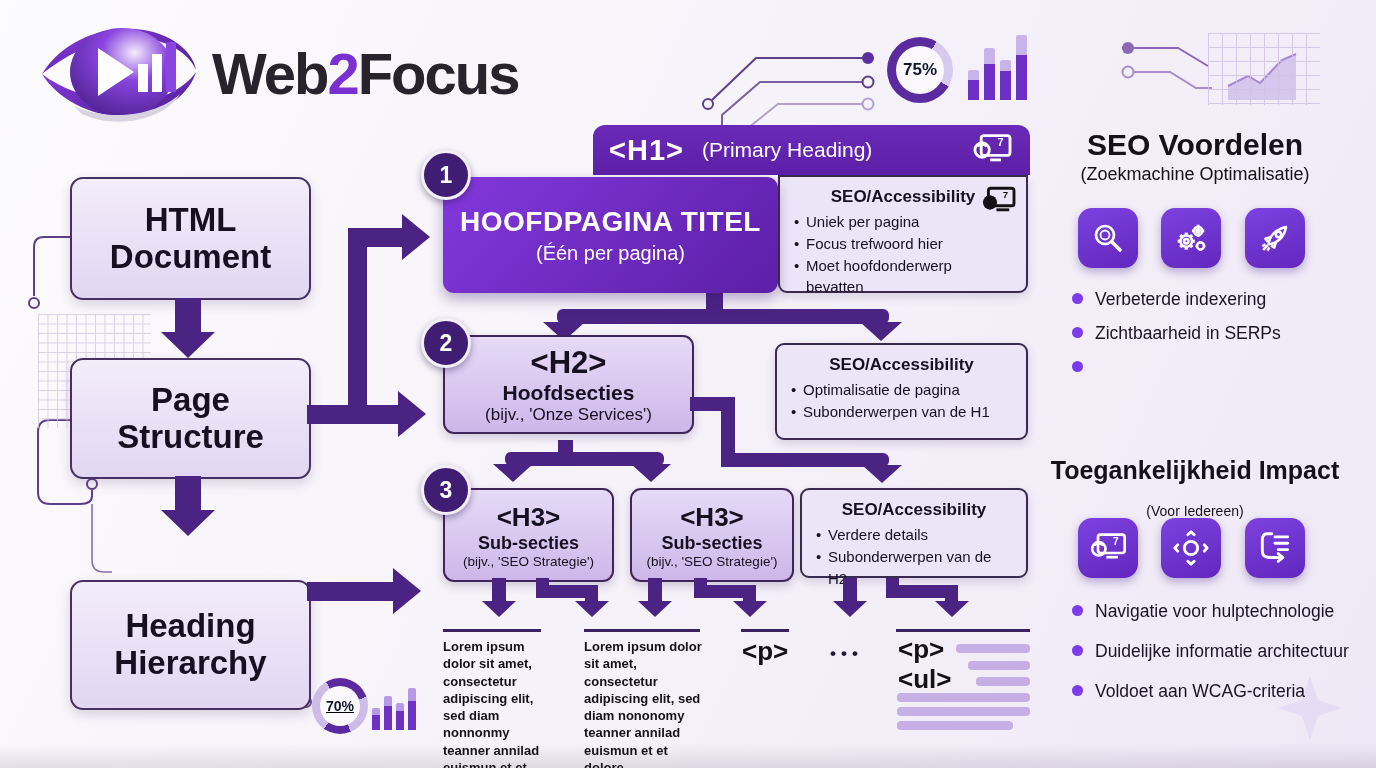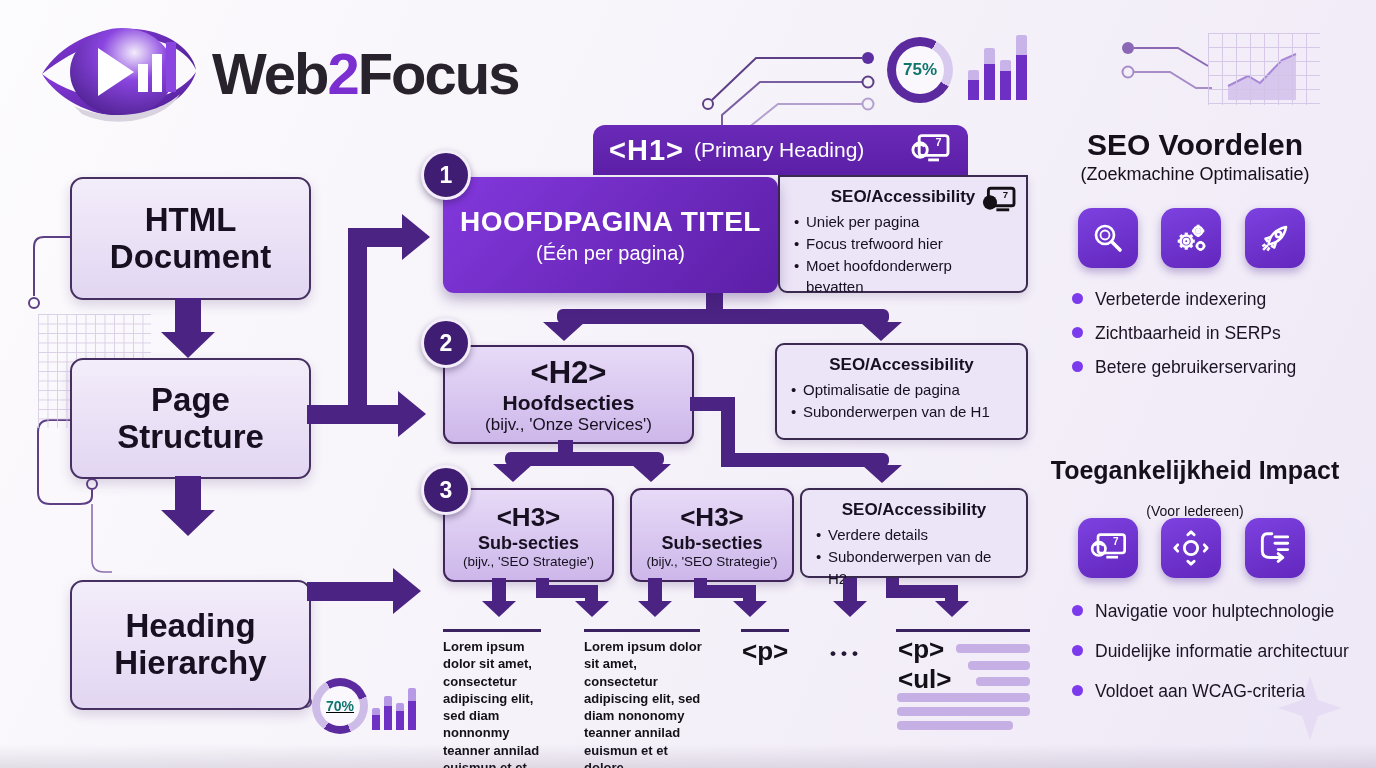--- a/index.html
+++ b/index.html
@@ -57,21 +57,21 @@
   .side-h{position:absolute;width:310px;text-align:center;color:#15101b;}
   .side-h .big{font-weight:bold;}
   .tile{position:absolute;width:60px;height:60px;border-radius:14px;
         background:linear-gradient(160deg,#7d41e0,#6227bd);
         box-shadow:0 4px 9px rgba(80,40,150,.35);display:flex;align-items:center;justify-content:center;}
   .sbullet{position:absolute;display:flex;align-items:flex-start;width:300px;color:#1b1323;font-size:17.5px;}
   .sbullet .dot{width:11px;height:11px;border-radius:50%;background:#7c3aed;margin:4px 12px 0 0;flex:0 0 11px;}
   
   .donut{position:absolute;border-radius:50%;display:flex;align-items:center;justify-content:center;}
   .donut .hole{background:#faf8fc;border-radius:50%;display:flex;align-items:center;justify-content:center;
-               font-weight:bold;color:#0f766e;}
+               font-weight:bold;color:#0f172a;}
   .bars{position:absolute;display:flex;align-items:flex-end;gap:5px;}
   .bars div{width:11px;border-radius:2px 2px 0 0;}
   .grid-pat{position:absolute;opacity:.85;
     background-image:linear-gradient(#d6cae4 1px,transparent 1px),linear-gradient(90deg,#d6cae4 1px,transparent 1px);}
   .decor-svg{position:absolute;left:0;top:0;pointer-events:none;}
 </style>
 </head>
 <body>
 
 <svg class="decor-svg" width="1376" height="768" viewBox="0 0 1376 768">
@@ -156,21 +156,21 @@
 <div class="head-down" style="left:161px;top:510px;border-left-width:27px;border-right-width:27px;border-top-width:26px;"></div>
 
 <div class="bar" style="left:348px;top:228px;width:19px;height:196px;"></div>
 <div class="bar" style="left:348px;top:228px;width:58px;height:19px;"></div>
 <div class="head-right" style="left:402px;top:214px;"></div>
 <div class="bar" style="left:307px;top:405px;width:95px;height:19px;"></div>
 <div class="head-right" style="left:398px;top:391px;"></div>
 <div class="bar" style="left:307px;top:582px;width:90px;height:19px;"></div>
 <div class="head-right" style="left:393px;top:568px;"></div>
 
-<div class="abs h1bar" style="left:593px;top:125px;width:375px;height:50px;">
+<div class="abs h1bar" style="left:593px;top:125px;width:437px;height:50px;gap:8px;">
   <span class="tag">&lt;H1&gt;</span>
   <span class="note">(Primary Heading)</span>
   <svg width="44" height="36" viewBox="0 0 24 20" style="margin-left:auto;">
     <rect x="6" y="2" width="16" height="11" rx="1.5" fill="none" stroke="#ffffff" stroke-width="1.6"></rect>
     <line x1="11" y1="15.5" x2="17" y2="15.5" stroke="#ffffff" stroke-width="1.6"></line>
     <text x="15" y="8" font-size="6" fill="#ffffff" font-weight="bold">7</text>
     <circle cx="6.5" cy="10" r="4" fill="none" stroke="#ffffff" stroke-width="1.6"></circle>
     <path d="M4,8 Q6.5,6 9,8" fill="none" stroke="#ffffff" stroke-width="1.2"></path>
   </svg>
 </div>
@@ -194,21 +194,21 @@
     <li>Moet hoofdonderwerp bevatten</li>
   </ul>
 </div>
 
 <div class="bar" style="left:706px;top:292px;width:17px;height:19px;"></div>
 <div class="bar" style="left:557px;top:309px;width:332px;height:15px;border-radius:6px;"></div>
 <div class="head-down" style="left:543px;top:322px;border-left-width:21px;border-right-width:21px;border-top-width:19px;"></div>
 <div class="head-down" style="left:860px;top:322px;border-left-width:21px;border-right-width:21px;border-top-width:19px;"></div>
 
 <div class="badge" style="left:421px;top:318px;">2</div>
-<div class="abs midbox" style="left:443px;top:345px;width:247px;height:95px;">
+<div class="abs midbox" style="left:443px;top:335px;width:247px;height:95px;">
   <div style="font-weight:bold;font-size:31px;">&lt;H2&gt;</div>
   <div style="font-weight:bold;font-size:21px;">Hoofdsecties</div>
   <div style="font-size:17px;">(bijv., 'Onze Services')</div>
 </div>
 <div class="abs seobox" style="left:775px;top:343px;width:253px;height:97px;">
   <h4>SEO/Accessibility</h4>
   <ul>
     <li>Optimalisatie de pagina</li>
     <li>Subonderwerpen van de H1</li>
   </ul>
@@ -361,21 +361,20 @@
 <div class="sbullet" style="left:1072px;top:289px;">
   <span class="dot"></span>
     <span>Verbeterde indexering</span>
 </div>
 <div class="sbullet" style="left:1072px;top:323px;text-align:center;">
   <span class="dot"></span>
     <span>Zichtbaarheid in SERPs</span>
 </div>
 <div class="sbullet" style="left:1072px;top:357px;">
   <span class="dot"></span>
-    <span>Betere gebruikerservaring</span>
 </div>
 
 <div class="side-h" style="left:1040px;top:456px;">
   <div class="big" style="font-size:25px;">Toegankelijkheid Impact</div>
   <div style="font-size:14px;margin-top:18px;">(Voor Iedereen)</div>
 </div>
 <div class="tile" style="left:1078px;top:518px;">
   <svg width="40" height="34" viewBox="0 0 24 20">
     <rect x="6" y="2" width="16" height="11" rx="1.5" fill="none" stroke="#fff" stroke-width="1.6"></rect>
     <line x1="11" y1="15.5" x2="18" y2="15.5" stroke="#fff" stroke-width="1.6"></line>

